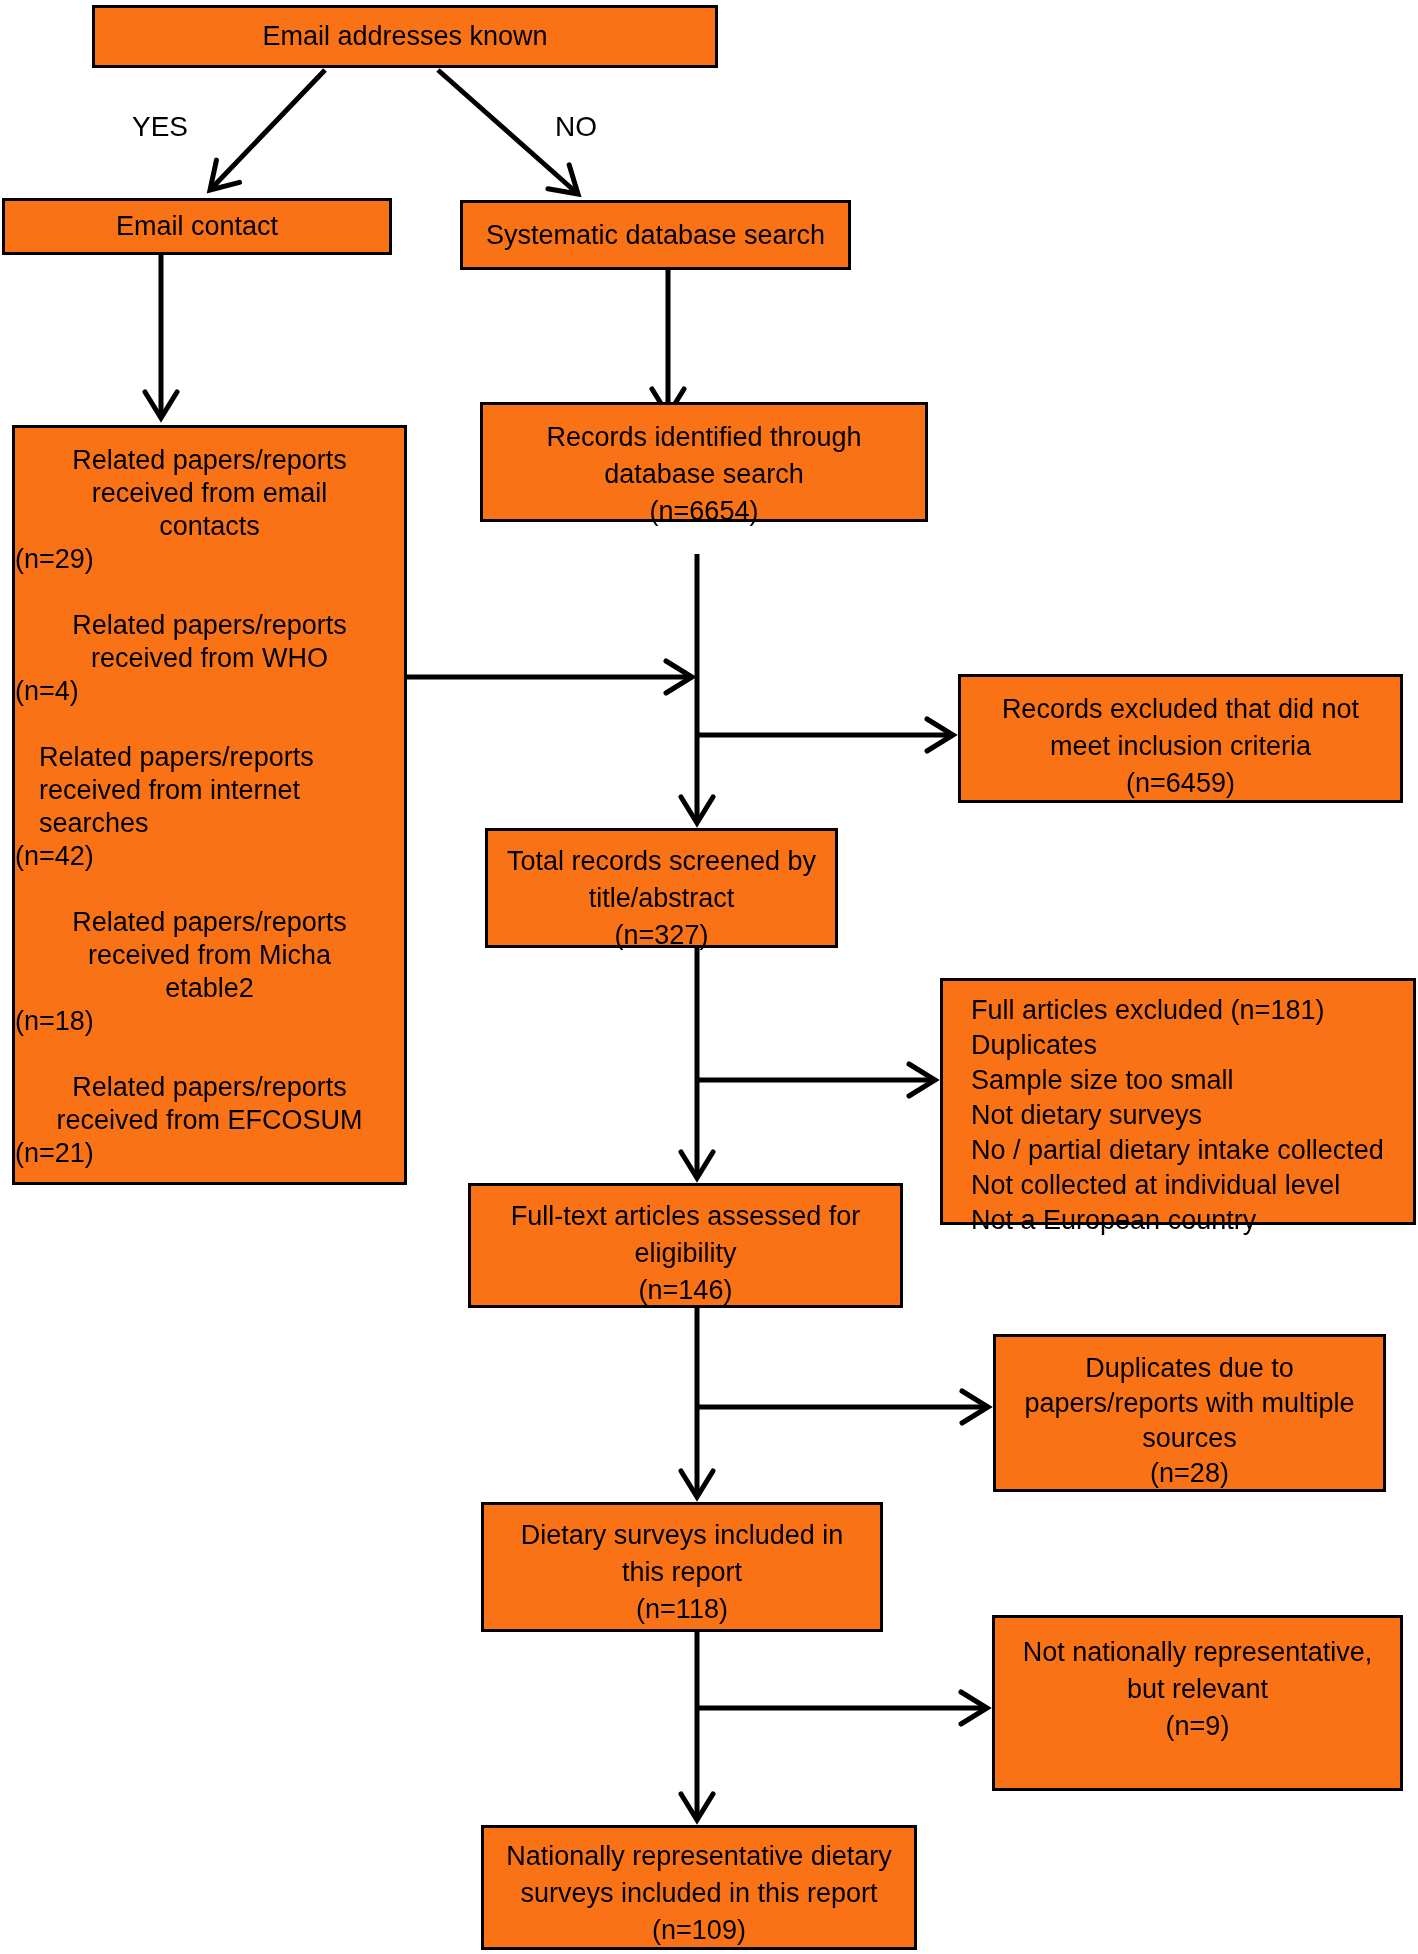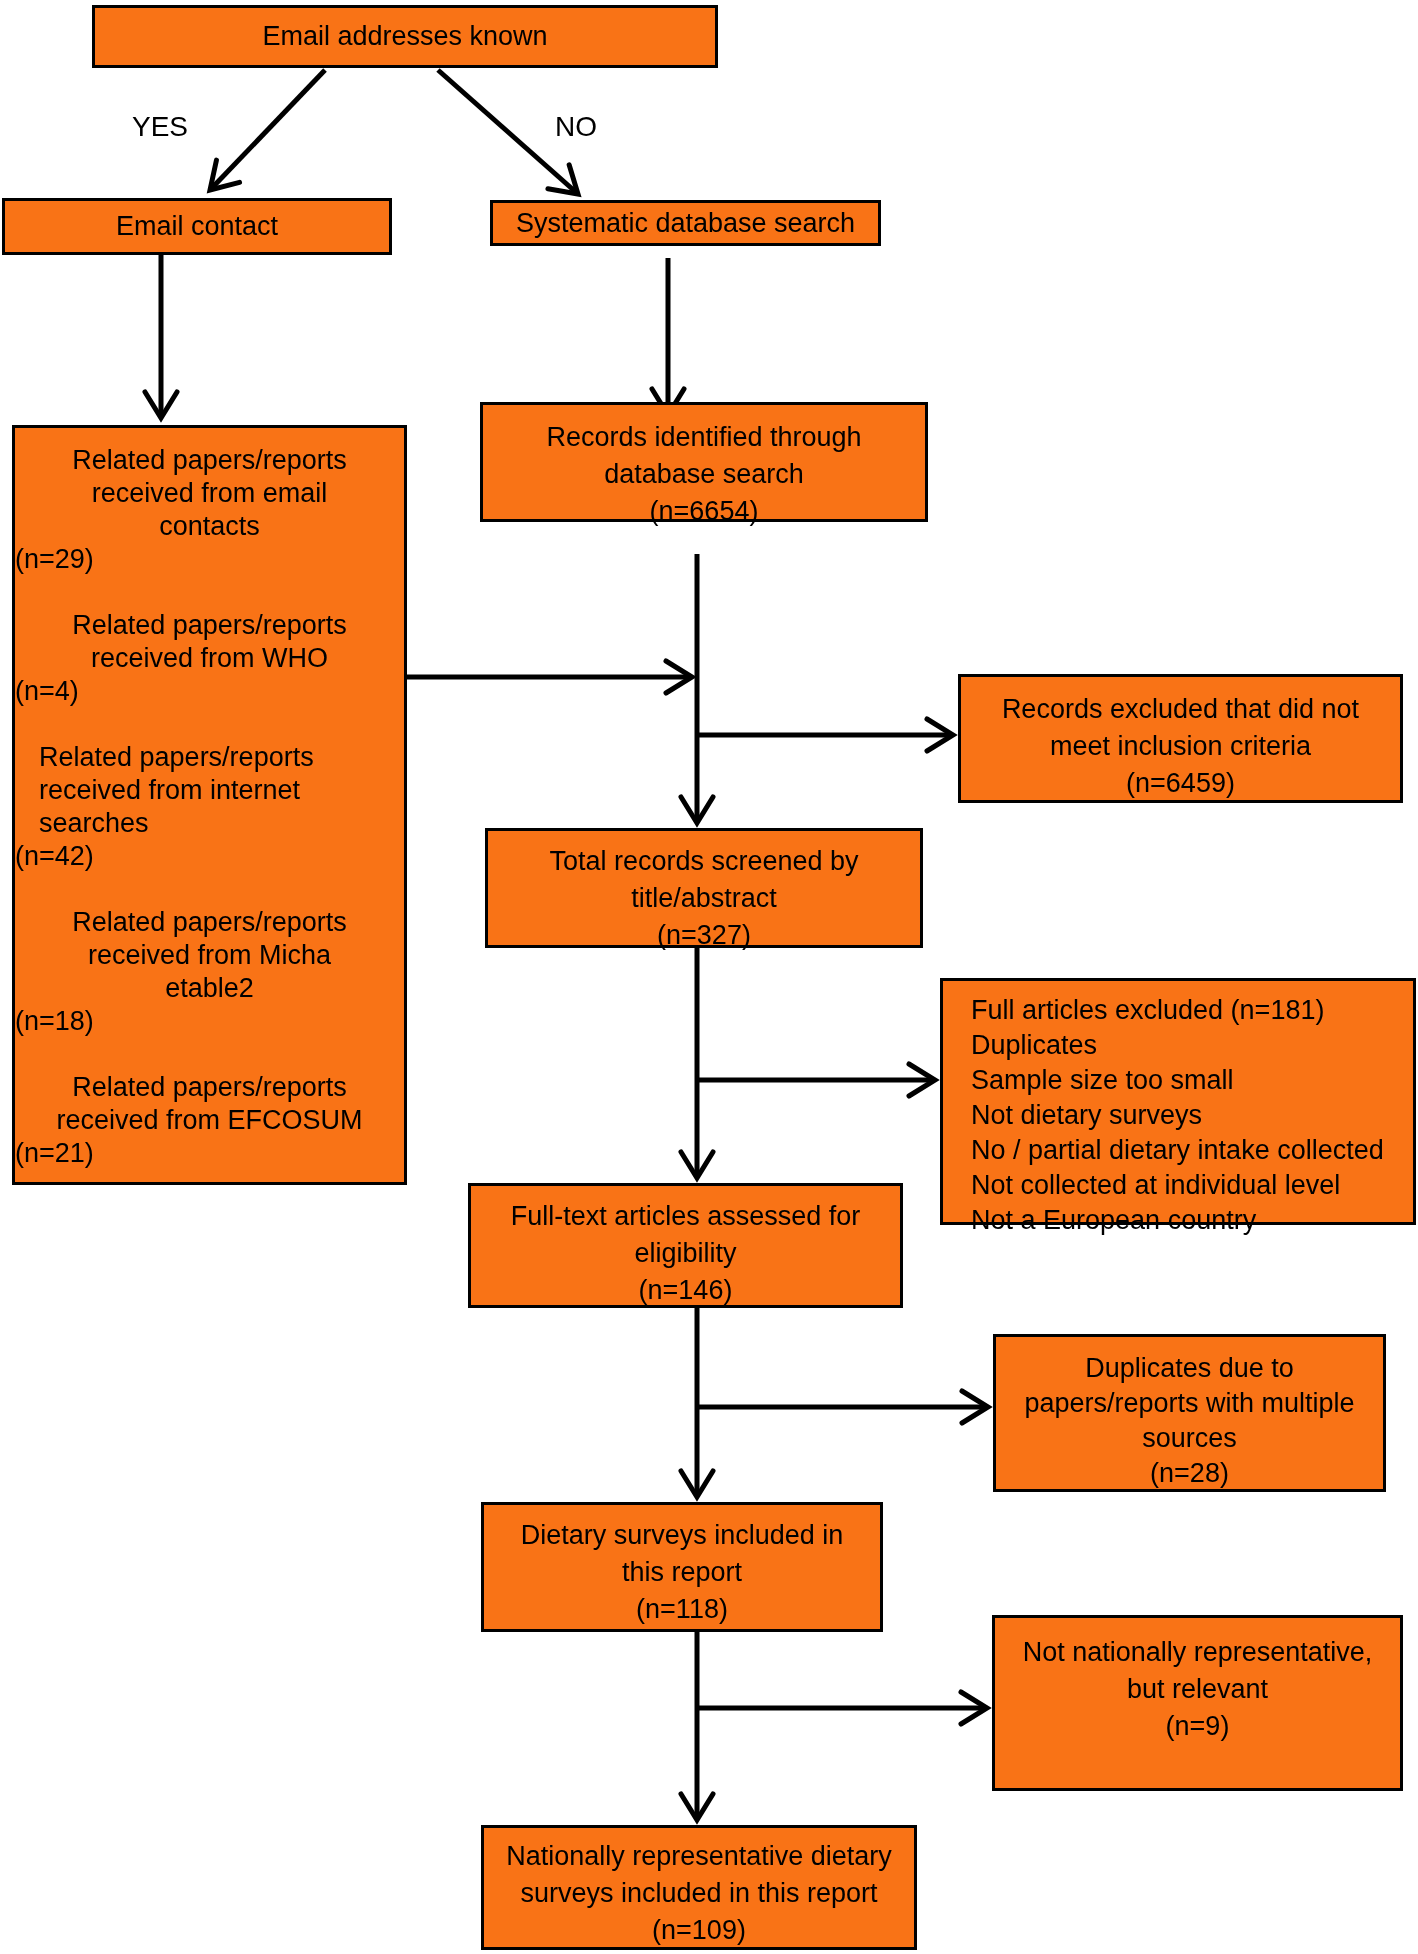--- a/index.html
+++ b/index.html
@@ -94,21 +94,21 @@
     </g>
   </svg>
 
   <div class="lbl" style="left:132px;top:113px;">YES</div>
   <div class="lbl" style="left:555px;top:113px;">NO</div>
 
   <div class="box vcenter" style="left:92px;top:5px;width:626px;height:63px;">Email addresses known</div>
 
   <div class="box vcenter" style="left:2px;top:198px;width:390px;height:57px;">Email contact</div>
 
-  <div class="box vcenter" style="left:490px;top:200px;width:391px;height:46px;">Systematic database search</div>
+  <div class="box vcenter" style="left:460px;top:200px;width:391px;height:70px;">Systematic database search</div>
 
   <div class="box" id="left-sources" style="left:5px;top:425px;width:395px;height:760px;margin-left:7px;">
     <div class="entry">
       <span class="entry-lines">Related papers/reports<br>received from email<br>contacts</span>
       <span class="count">(n=29)</span>
     </div>
     <div class="entry">
       <span class="entry-lines">Related papers/reports<br>received from WHO</span>
       <span class="count">(n=4)</span>
     </div>
@@ -123,21 +123,21 @@
     <div class="entry">
       <span class="entry-lines">Related papers/reports<br>received from EFCOSUM</span>
       <span class="count">(n=21)</span>
     </div>
   </div>
 
   <div class="box" id="records-identified" style="left:480px;top:402px;width:448px;height:120px;">Records identified through<br>database search<br>(n=6654)</div>
 
   <div class="box" id="records-excluded" style="left:958px;top:674px;width:445px;height:129px;">Records excluded that did not<br>meet inclusion criteria<br>(n=6459)</div>
 
-  <div class="box" id="total-screened" style="left:485px;top:828px;width:438px;height:120px;">Total records screened by<br>title/abstract<br>(n=327)</div>
+  <div class="box" id="total-screened" style="left:485px;top:828px;width:353px;height:120px;">Total records screened by<br>title/abstract<br>(n=327)</div>
 
   <div class="box" id="full-articles-excluded" style="left:940px;top:978px;width:476px;height:247px;">Full articles excluded (n=181)<br>Duplicates<br>Sample size too small<br>Not dietary surveys<br>No / partial dietary intake collected<br>Not collected at individual level<br>Not a European country</div>
 
   <div class="box" id="full-text-assessed" style="left:468px;top:1183px;width:435px;height:125px;">Full-text articles assessed for<br>eligibility<br>(n=146)</div>
 
   <div class="box" id="duplicates-box" style="left:993px;top:1334px;width:393px;height:158px;">Duplicates due to<br>papers/reports with multiple<br>sources<br>(n=28)</div>
 
   <div class="box" id="dietary-included" style="left:481px;top:1502px;width:402px;height:130px;">Dietary surveys included in<br>this report<br>(n=118)</div>
 
   <div class="box" id="not-nat-rep" style="left:992px;top:1615px;width:411px;height:176px;">Not nationally representative,<br>but relevant<br>(n=9)</div>

